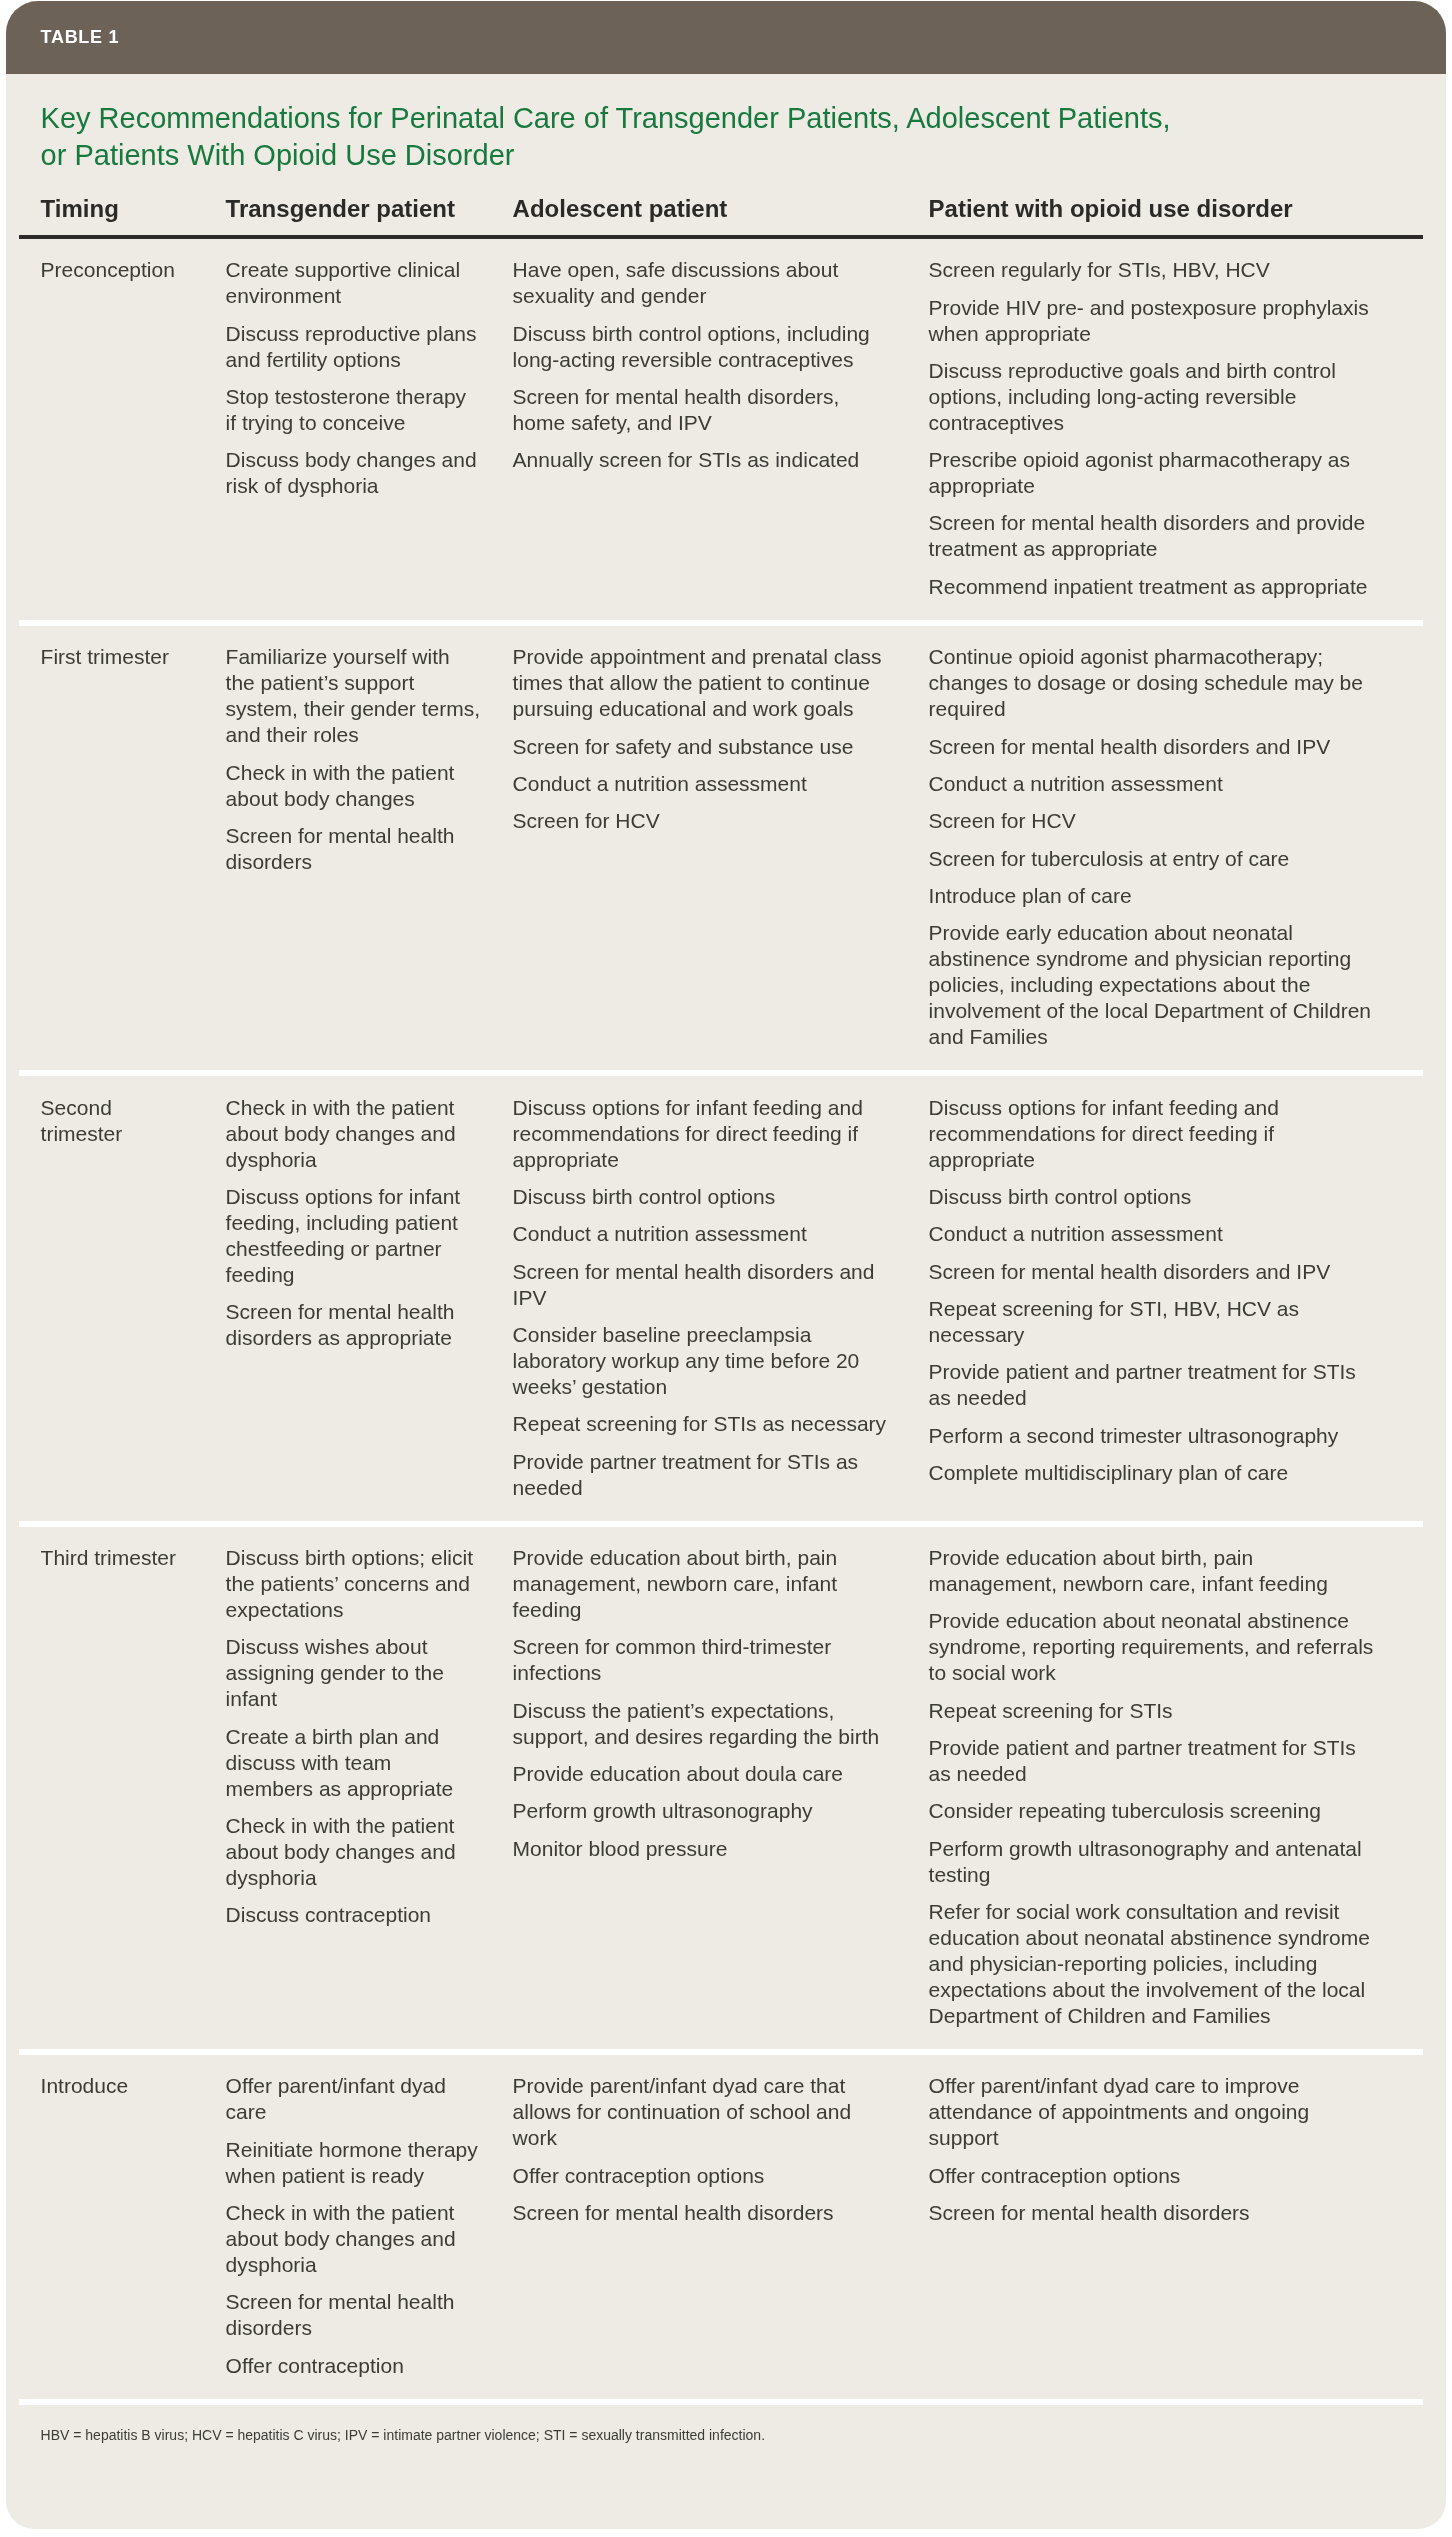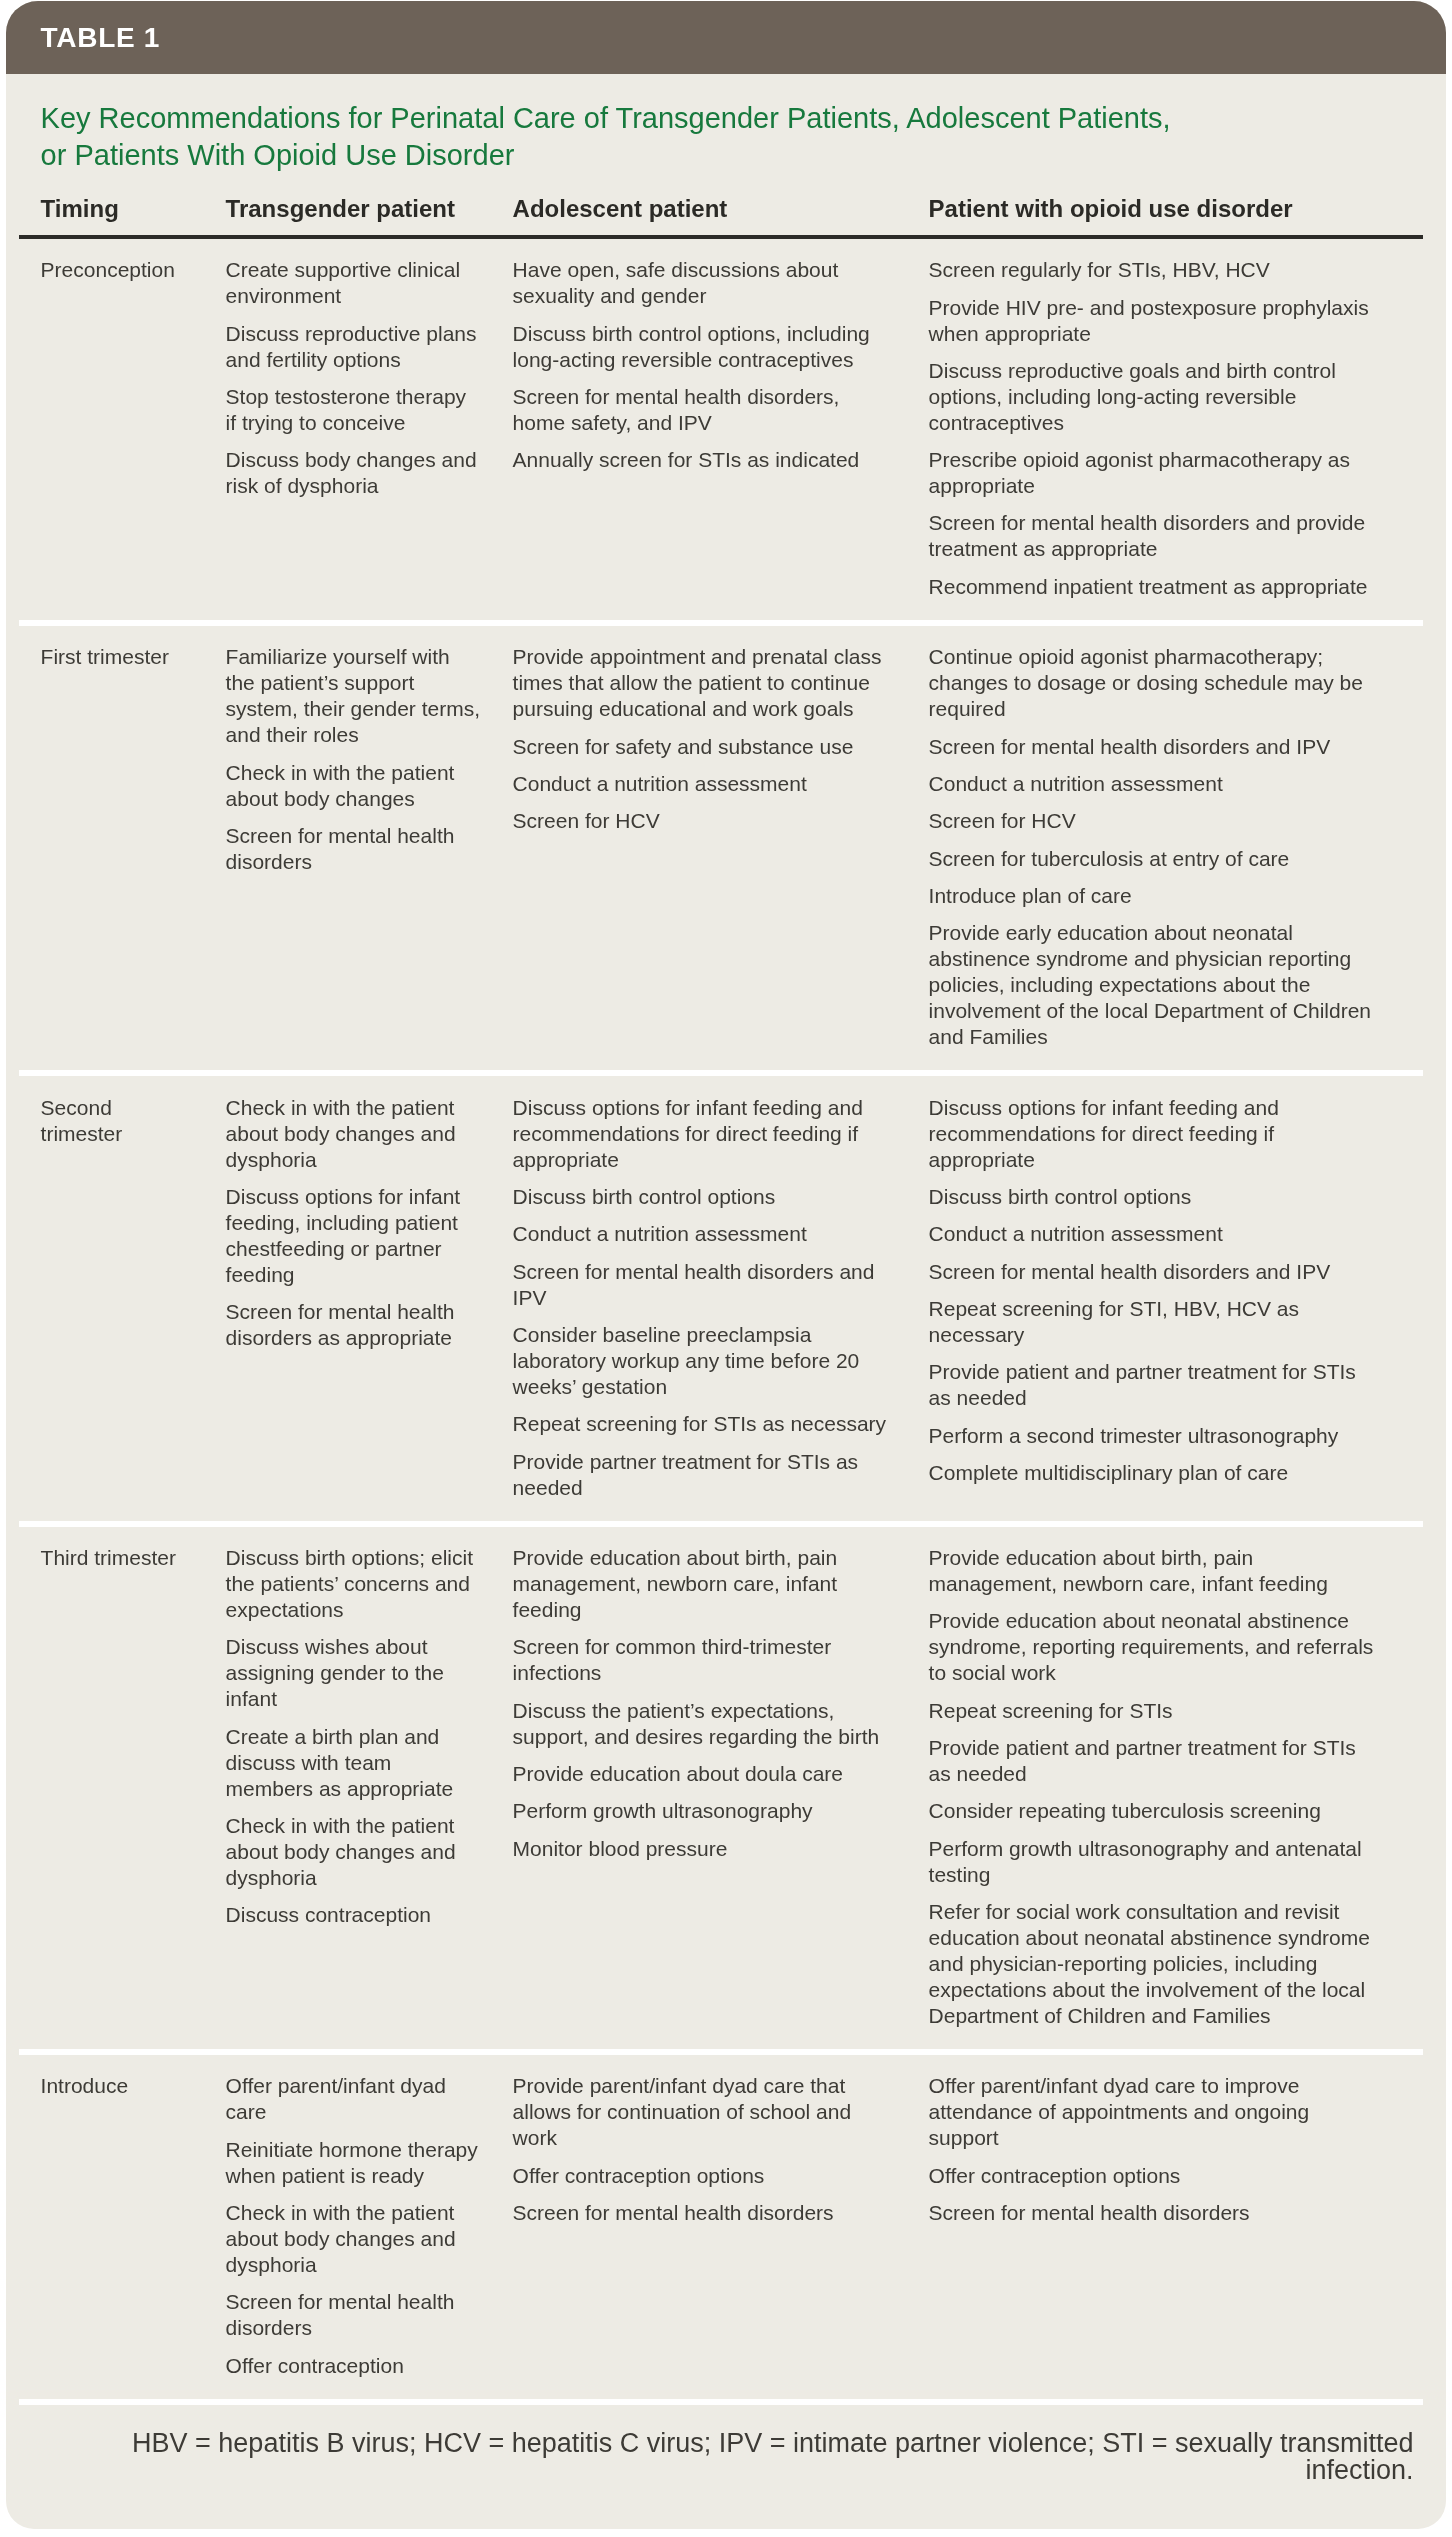--- a/index.html
+++ b/index.html
@@ -3,37 +3,37 @@
 <meta charset="utf-8">
 <style>
   html,body{margin:0;padding:0;background:#ffffff;}
   body{width:1452px;height:2538px;font-family:"Liberation Sans","DejaVu Sans",sans-serif;
        -webkit-font-smoothing:antialiased;}
   .page{padding:1.4px 6.3px 5.6px 5.6px;box-sizing:border-box;}
   .card{width:1440px;height:2528px;background:#edebe4;border-radius:32px 32px 28px 28px;
         overflow:hidden;display:flex;flex-direction:column;box-sizing:border-box;}
   .titlebar{flex:none;height:73px;background:#6d6258;display:flex;align-items:center;
             padding-left:35px;}
-  .table-label{color:#ffffff;font-size:28px;font-weight:bold;letter-spacing:0.7px;}
+  .table-label{color:#ffffff;font-size:18px;font-weight:bold;letter-spacing:0.7px;}
   .doc-title{color:#17793d;font-size:29px;font-weight:normal;line-height:37px;
              margin:25.4px 32px 21px 35px;}
   .doc-title span{display:block;}
   .thead{display:grid;grid-template-columns:185px 287px 416px 1fr;
          padding:0 32px 12.7px 35px;font-size:24px;font-weight:bold;color:#2b2a26;}
   .thead .hcell{padding-right:21px;}
   .rule{height:3.5px;background:#2c2b27;margin:0 23px 0 13.4px;flex:none;}
   .tbody{flex:none;}
   .trow{display:grid;grid-template-columns:185px 287px 416px 1fr;
         padding:18.3px 32px 20px 35px;font-size:21px;color:#3d3b36;}
   .sep{height:6.3px;background:#ffffff;margin:0 23px 0 13.4px;}
   .cell{padding-right:31px;}
   .cell p{margin:0 0 11.3px 0;line-height:26px;}
   .cell p:last-child{margin-bottom:0;}
   .timing{line-height:26px;padding-right:28px;}
-  .footnote{padding:25px 32px 0 35px;font-size:27px;color:#3d3b36;line-height:27px;text-align:right;}
+  .footnote{padding:17px 32px 0 35px;font-size:14px;color:#3d3b36;line-height:27px;}
 </style>
 </head>
 <body>
 
 <div class="page">
   <div class="card">
 
     <div class="titlebar">
       <span class="table-label">TABLE 1</span>
     </div>

